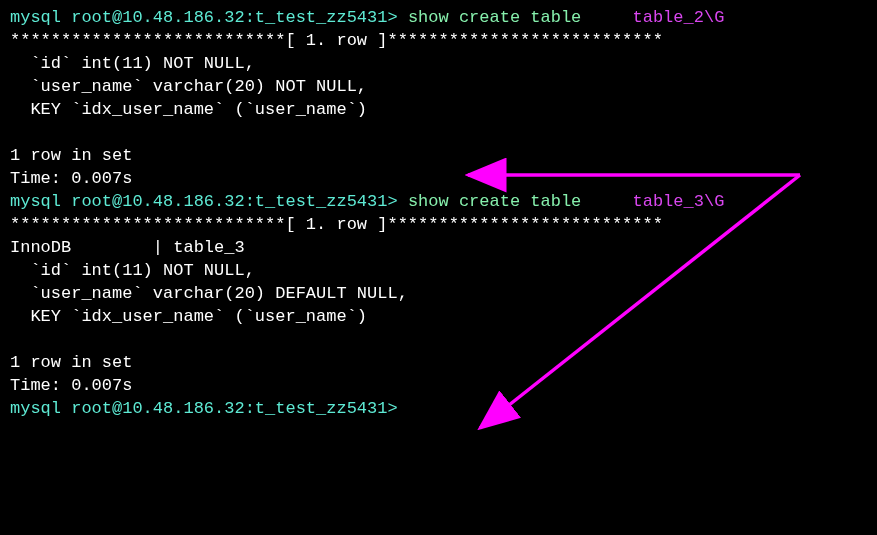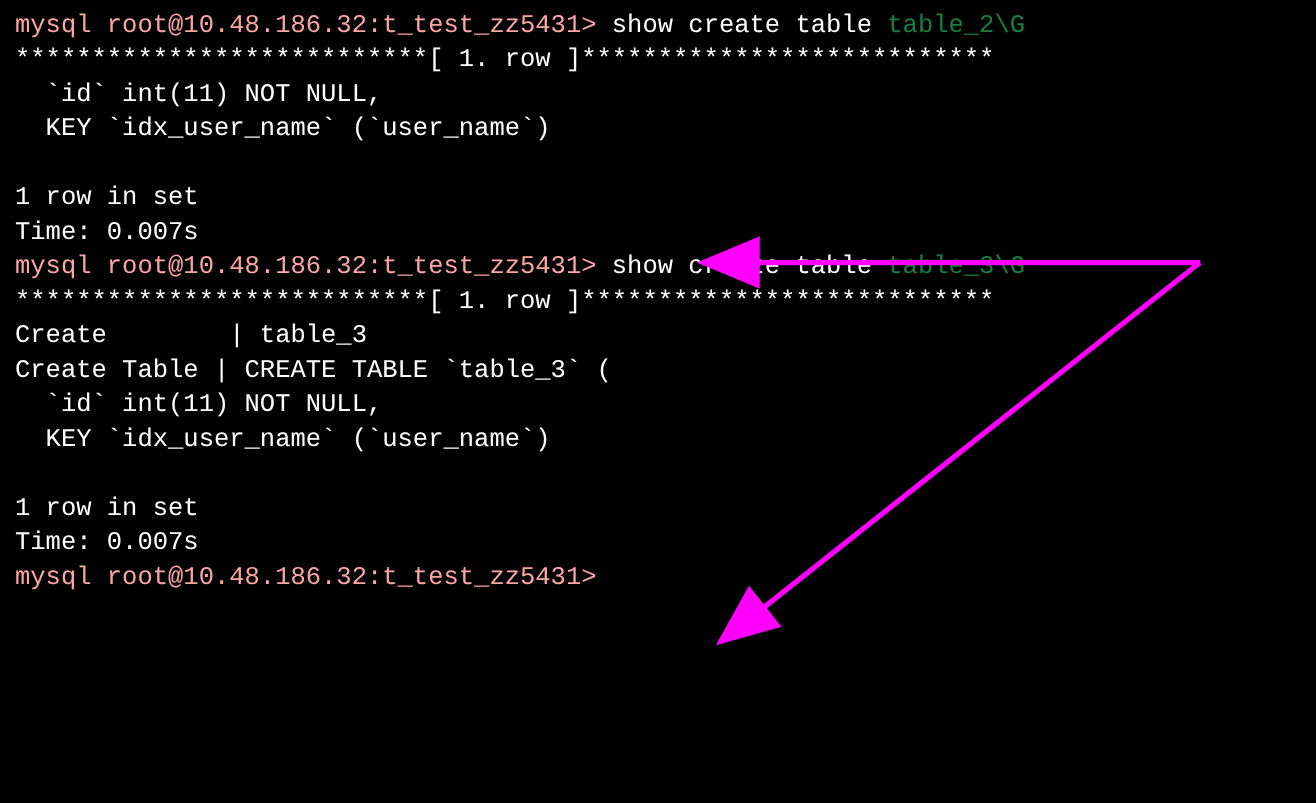--- a/index.html
+++ b/index.html
@@ -16,51 +16,53 @@
       padding: 6px 10px;
       width: 877px;
       height: 535px;
       overflow: hidden;
       position: relative;
     }
     .line {
       white-space: pre;
     }
     .prompt {
-      color: #fca5a5;
+      color: #5eead4;
     }
     .cmd {
-      color: #ffffff;
+      color: #86efac;
     }
     .table-name {
-      color: #15803d;
+      color: #d946ef;
+      margin-left: 41px;
     }
     svg.arrows {
       position: absolute;
       top: 0;
       left: 0;
       pointer-events: none;
     }
   </style>
 </head>
 <body>
 
 <div id="terminal">
     <div class="line"><span class="prompt">mysql root@10.48.186.32:t_test_zz5431&gt; </span><span class="cmd">show create table </span><span class="table-name">table_2\G</span></div>
     <div class="line"><span>***************************[ 1. row ]***************************</span></div>
     <div class="line"><span>  `id` int(11) NOT NULL,</span></div>
+    <div class="line"><span>  `user_name` varchar(20) NOT NULL,</span></div>
     <div class="line"><span>  KEY `idx_user_name` (`user_name`)</span></div>
     <div class="line"><span>&nbsp;</span></div>
     <div class="line"><span>1 row in set</span></div>
     <div class="line"><span>Time: 0.007s</span></div>
     <div class="line"><span class="prompt">mysql root@10.48.186.32:t_test_zz5431&gt; </span><span class="cmd">show create table </span><span class="table-name">table_3\G</span></div>
     <div class="line"><span>***************************[ 1. row ]***************************</span></div>
-    <div class="line"><span>Create        | table_3</span></div>
-    <div class="line"><span>Create Table | CREATE TABLE `table_3` (</span></div>
+    <div class="line"><span>InnoDB        | table_3</span></div>
     <div class="line"><span>  `id` int(11) NOT NULL,</span></div>
+    <div class="line"><span>  `user_name` varchar(20) DEFAULT NULL,</span></div>
     <div class="line"><span>  KEY `idx_user_name` (`user_name`)</span></div>
     <div class="line"><span>&nbsp;</span></div>
     <div class="line"><span>1 row in set</span></div>
     <div class="line"><span>Time: 0.007s</span></div>
     <div class="line"><span class="prompt">mysql root@10.48.186.32:t_test_zz5431&gt; </span></div>
   </div>
 
 <svg class="arrows" width="877" height="535">
   <defs>
     <marker id="arrowhead" markerWidth="12" markerHeight="10" refX="11" refY="5" orient="auto">

